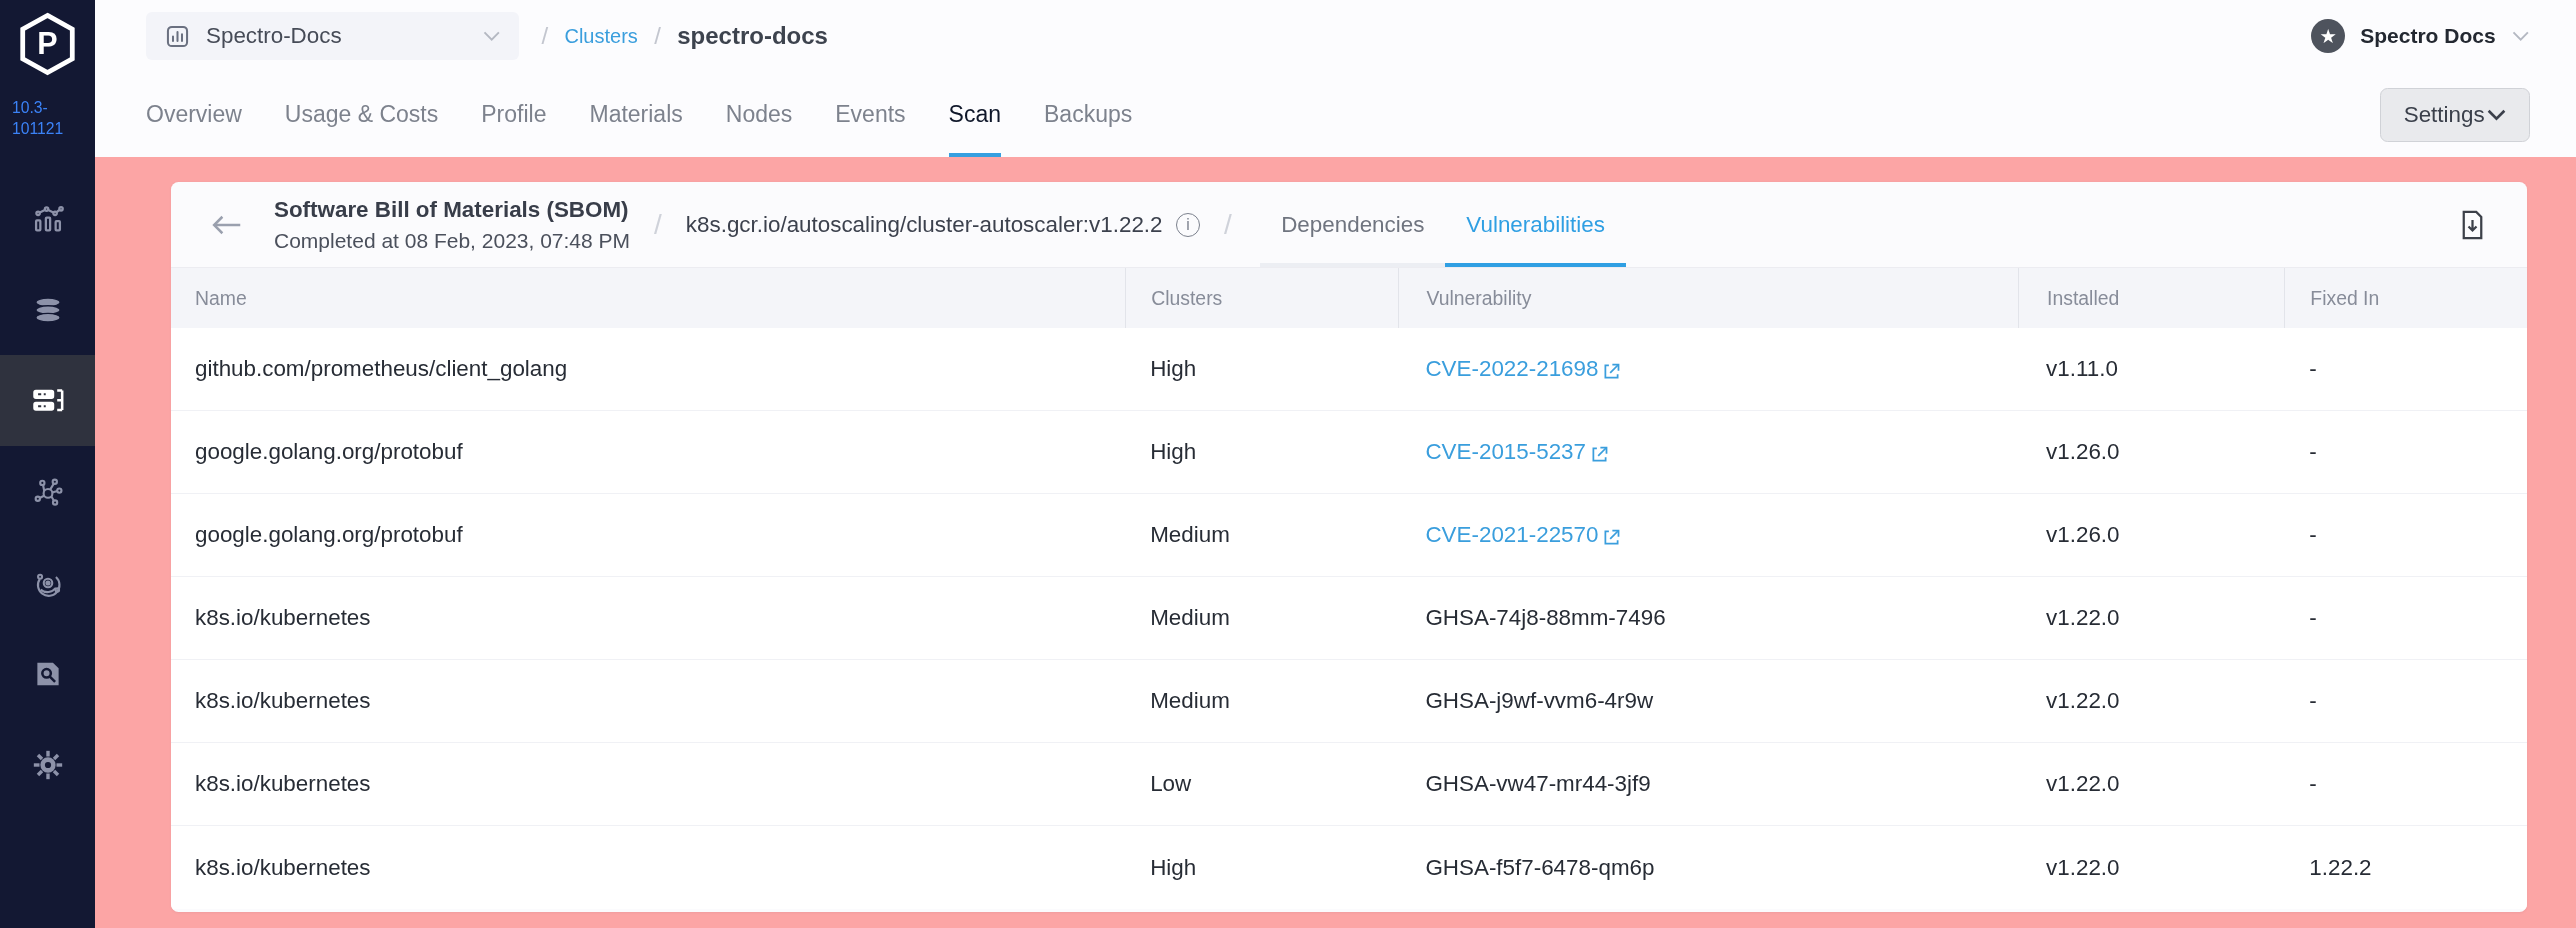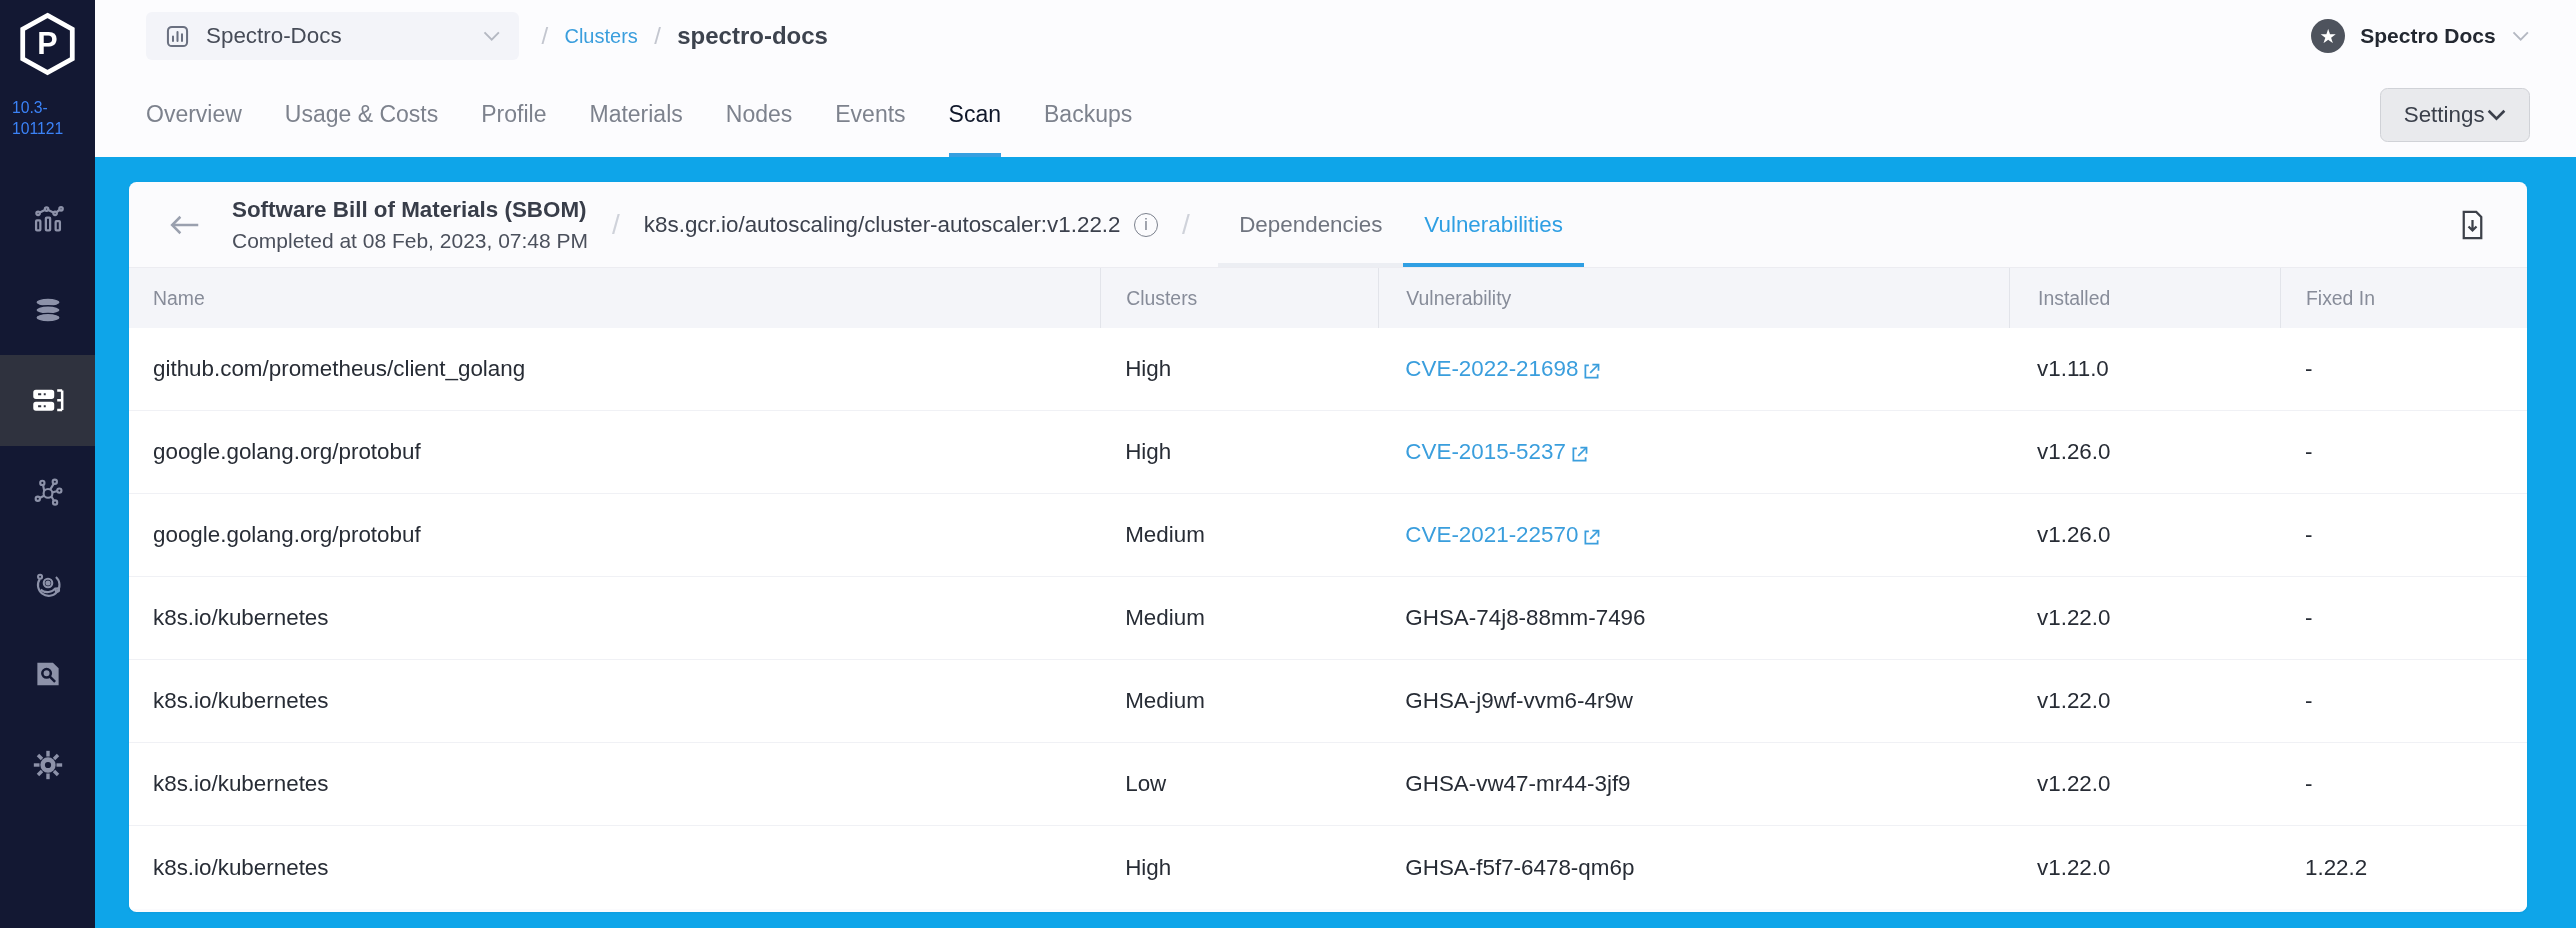--- a/index.html
+++ b/index.html
@@ -59,21 +59,21 @@
     border-bottom:4.5px solid transparent; padding-top:4.5px; cursor:pointer; white-space:nowrap;
   }
   .tab.active { color:#0f172a; border-bottom-color:#369fe0; }
   .settings-btn {
     margin-left:auto; align-self:center; height:54px; padding:0 22.4px;
     background:#e9eaed; border:1.5px solid #d0d2d7; border-radius:7.5px;
     display:flex; align-items:center; gap:1px; font-size:22.4px; color:#3b404b; cursor:pointer;
   }
 
   
-  .content { flex:1; background:#0ea5e9; padding:25px 49px 0 34px; }
+  .content { flex:1; background:#fca5a5; padding:25px 49px 0 76px; }
   .card {
     background:#fbfbfd; border-radius:7.5px; height:730px;
     display:flex; flex-direction:column; overflow:hidden;
     box-shadow:0 0.7px 3px rgba(20,25,55,.05);
   }
   .card-header {
     height:86px; display:flex; align-items:center; padding:0 0 0 39px;
     border-bottom:0.7px solid #ececf1; flex-shrink:0;
   }
   .back-btn { color:#9aa0ae; margin-right:31px; cursor:pointer; display:flex; }

